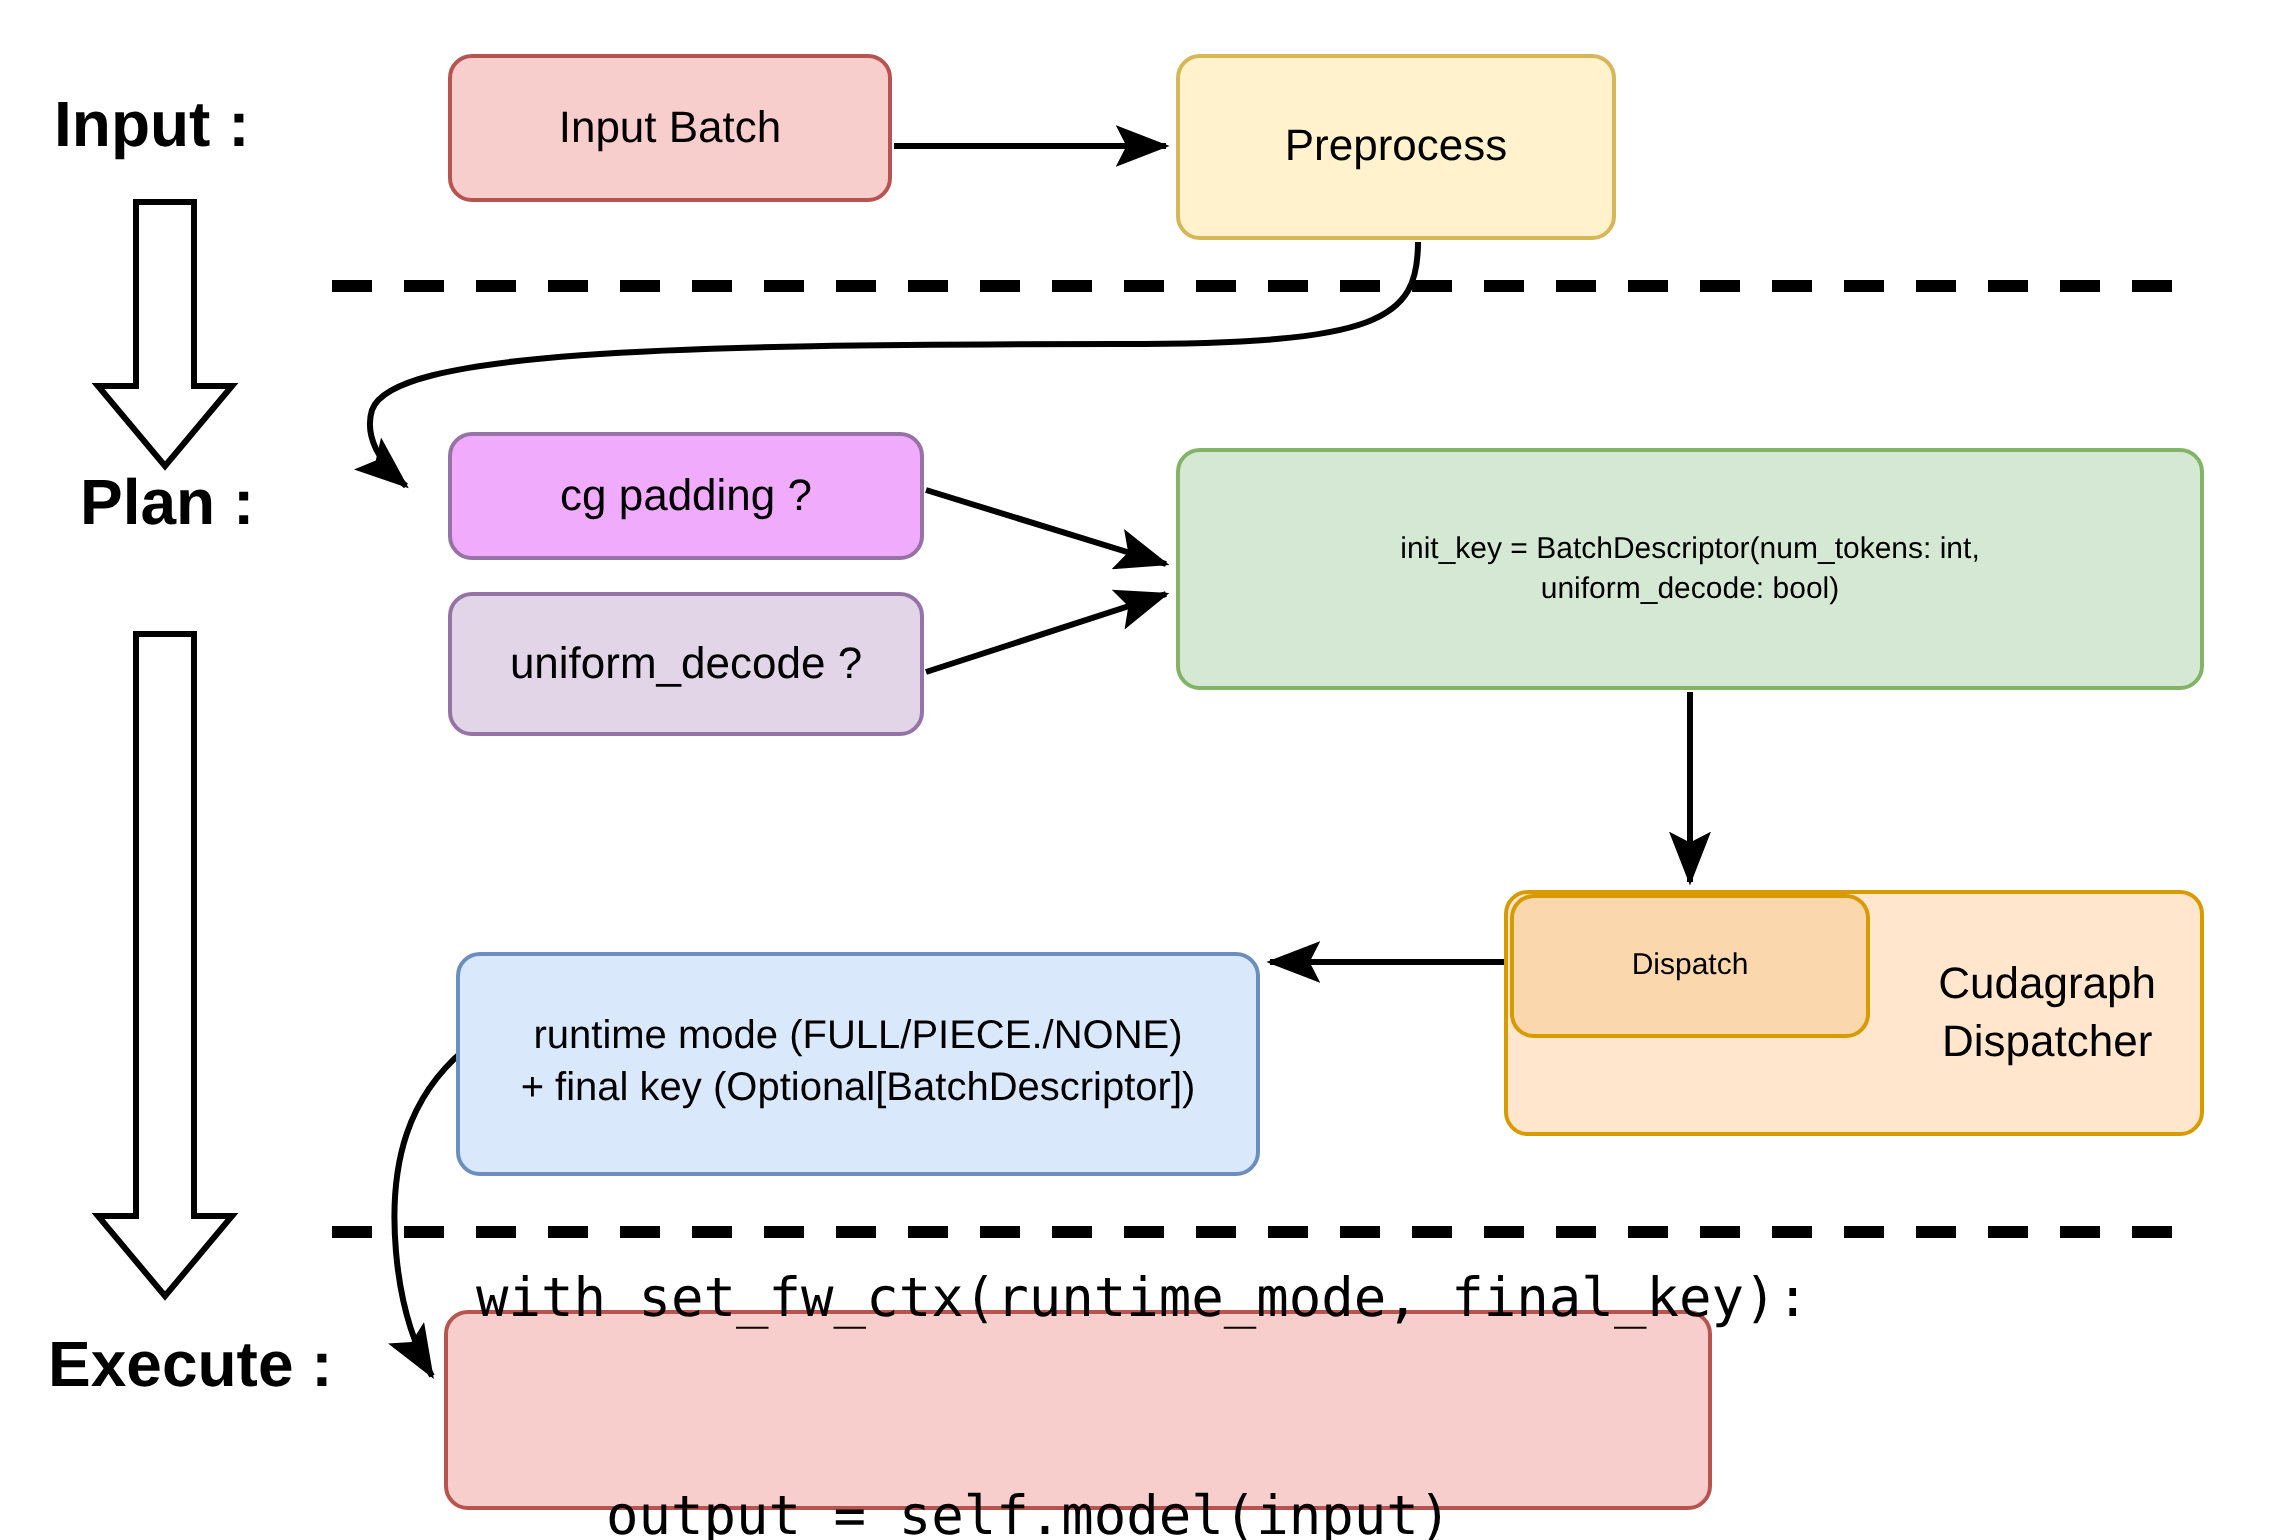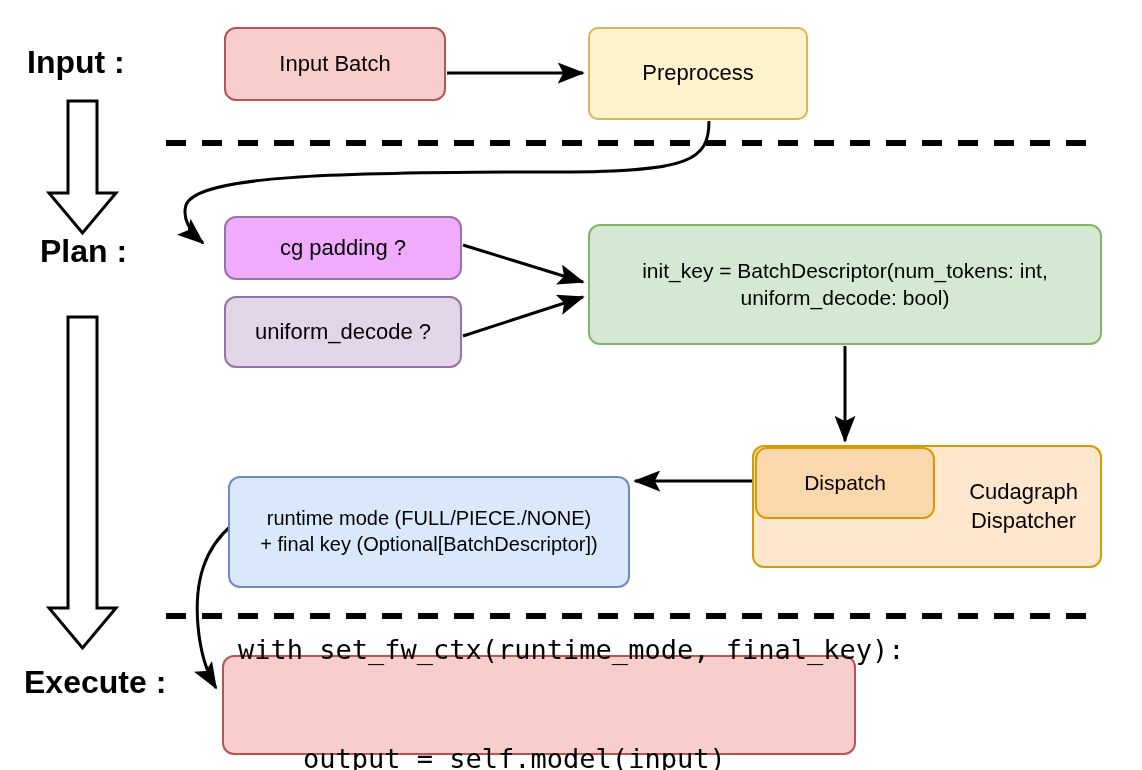--- a/index.html
+++ b/index.html
@@ -50,31 +50,31 @@
   }
   .node.code {
     font-family: "DejaVu Sans Mono", monospace;
     font-size: 27px;
     text-align: left;
     justify-content: flex-start;
     line-height: 1.35;
     white-space: pre;
     padding-left: 14px;
   }
-  .node.small { font-size: 21px; }
+  .node.small { font-size: 15px; }
   .node.tight { font-size: 20px; margin-top: 32px; }
 
   
   #node-input-batch {
     left: 224px; top: 27px; width: 222px; height: 74px;
     background: #f8cecc; border-color: #b85450;
   }
   #node-preprocess {
     left: 588px; top: 27px; width: 220px; height: 93px;
-    background: #fff2cc; border-color: #d6b656; border-radius: 10px;
+    background: #fff2cc; border-color: #d6b656;
   }
   #node-cg-padding {
     left: 224px; top: 216px; width: 238px; height: 64px;
     background: #f0abfc; border-color: #9673a6;
   }
   #node-uniform-decode {
     left: 224px; top: 296px; width: 238px; height: 72px;
     background: #e1d5e7; border-color: #9673a6;
   }
   #node-init-key {

